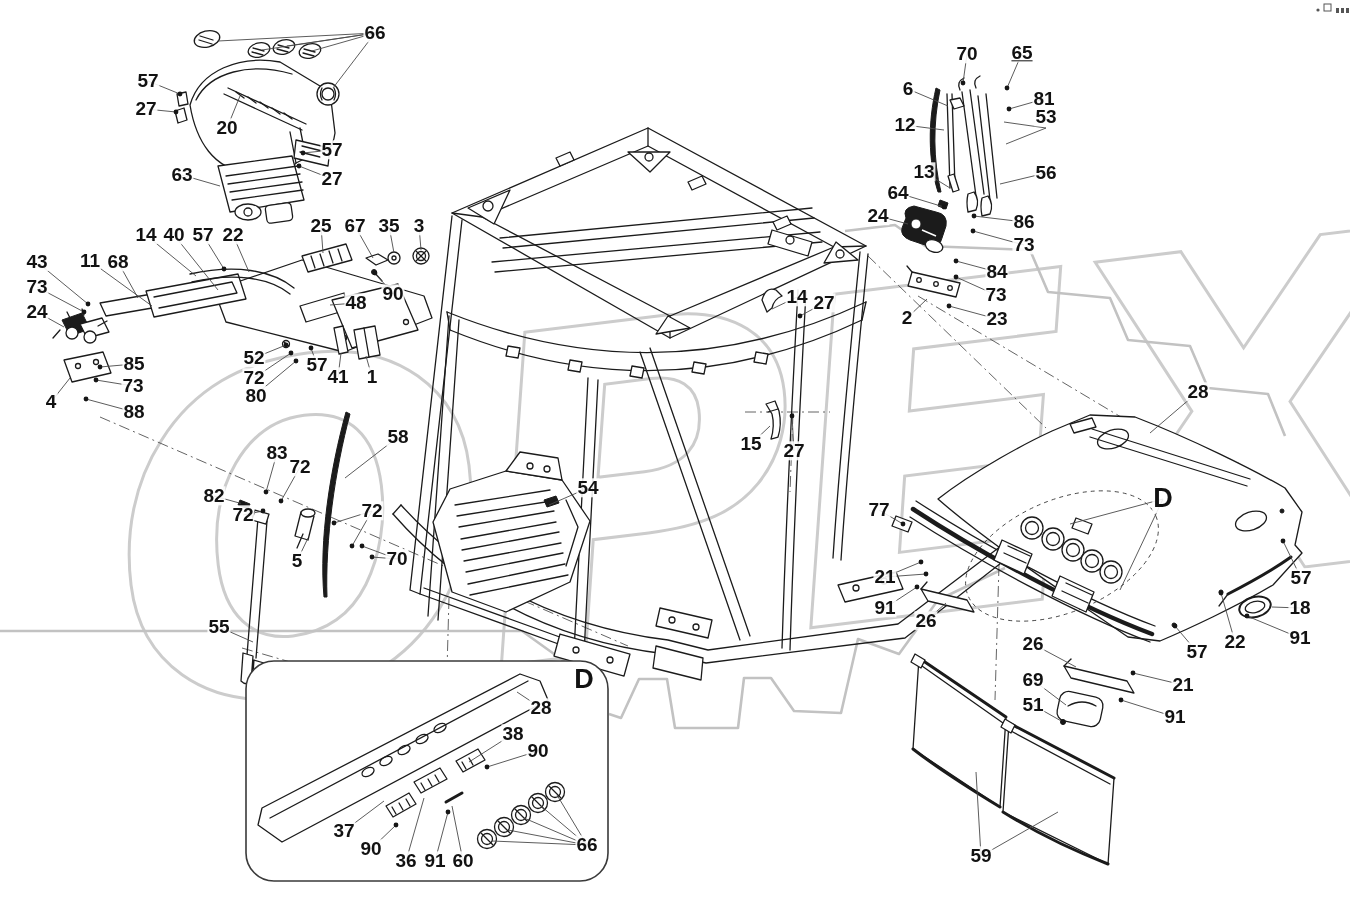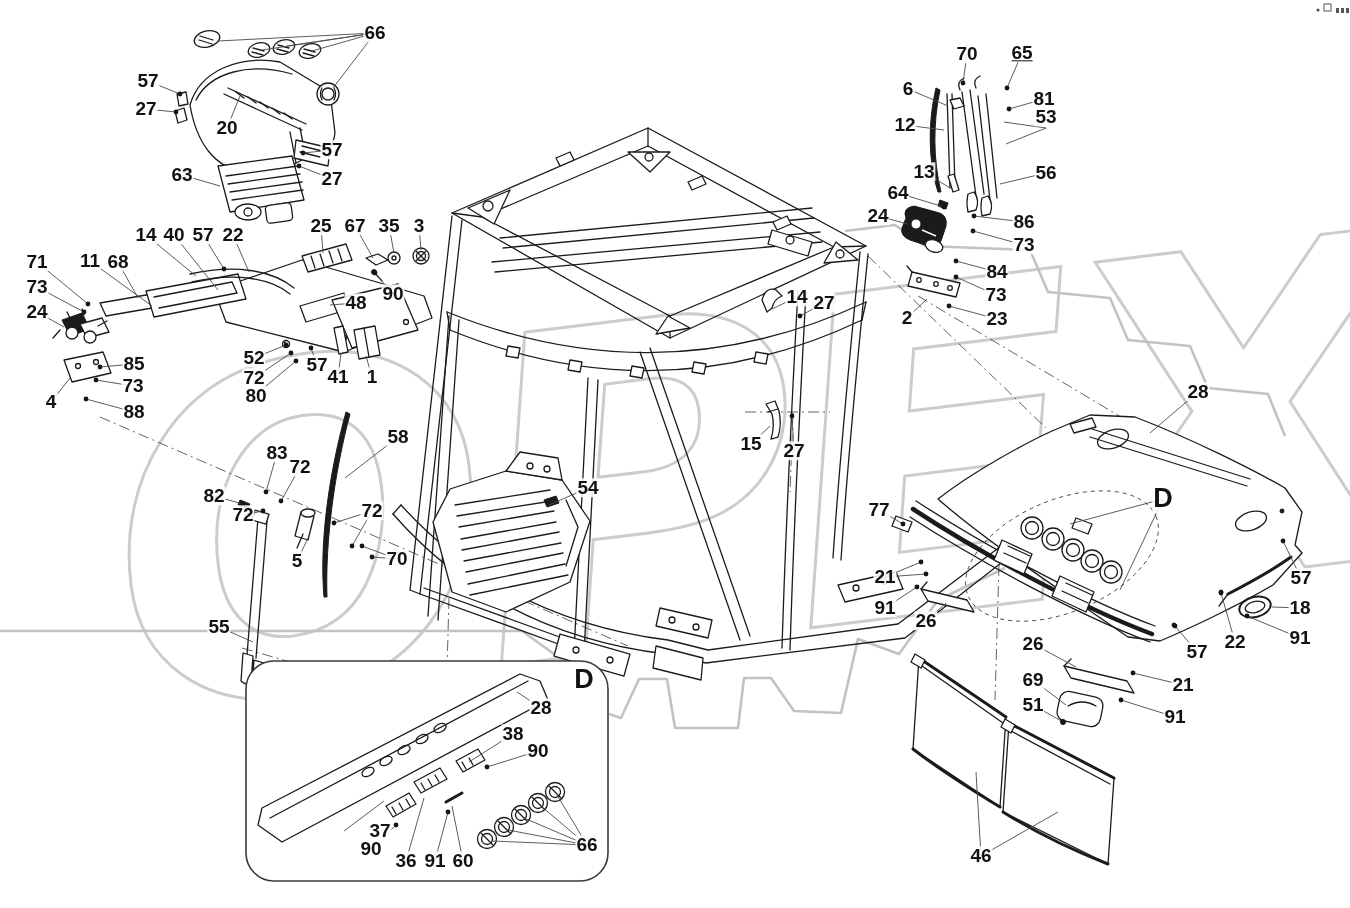--- a/index.html
+++ b/index.html
@@ -468,21 +468,21 @@
       <div class="co" style="left: 146px; top: 235px;">14</div>
       <div class="co" style="left: 174px; top: 235px;">40</div>
       <div class="co" style="left: 203px; top: 235px;">57</div>
       <div class="co" style="left: 233px; top: 235px;">22</div>
       <div class="co" style="left: 321px; top: 226px;">25</div>
       <div class="co" style="left: 355px; top: 226px;">67</div>
       <div class="co" style="left: 389px; top: 226px;">35</div>
       <div class="co" style="left: 419px; top: 226px;">3</div>
       <div class="co" style="left: 393px; top: 294px;">90</div>
       <div class="co" style="left: 356px; top: 303px;">48</div>
-      <div class="co" style="left: 37px; top: 262px;">71</div>
+      <div class="co" style="left: 37px; top: 262px;">43</div>
       <div class="co" style="left: 90px; top: 261px;">11</div>
       <div class="co" style="left: 118px; top: 262px;">68</div>
       <div class="co" style="left: 37px; top: 287px;">73</div>
       <div class="co" style="left: 37px; top: 312px;">24</div>
       <div class="co" style="left: 134px; top: 364px;">85</div>
       <div class="co" style="left: 133px; top: 386px;">73</div>
       <div class="co" style="left: 51px; top: 402px;">4</div>
       <div class="co" style="left: 134px; top: 412px;">88</div>
       <div class="co" style="left: 254px; top: 358px;">52</div>
       <div class="co" style="left: 254px; top: 378px;">72</div>
@@ -528,26 +528,26 @@
       <div class="co" style="left: 1301px; top: 578px;">57</div>
       <div class="co" style="left: 1300px; top: 608px;">18</div>
       <div class="co" style="left: 1235px; top: 642px;">22</div>
       <div class="co" style="left: 1300px; top: 638px;">91</div>
       <div class="co" style="left: 1197px; top: 652px;">57</div>
       <div class="co" style="left: 1033px; top: 644px;">26</div>
       <div class="co" style="left: 1183px; top: 685px;">21</div>
       <div class="co" style="left: 1033px; top: 680px;">69</div>
       <div class="co" style="left: 1033px; top: 705px;">51</div>
       <div class="co" style="left: 1175px; top: 717px;">91</div>
-      <div class="co" style="left: 981px; top: 856px;">46</div>
+      <div class="co" style="left: 981px; top: 856px;">59</div>
       <div class="co big" style="left: 1163px; top: 499px;">D</div>
       <div class="co big" style="left: 584px; top: 680px;">D</div>
       <div class="co" style="left: 541px; top: 708px;">28</div>
       <div class="co" style="left: 513px; top: 734px;">38</div>
       <div class="co" style="left: 538px; top: 751px;">90</div>
-      <div class="co" style="left: 344px; top: 831px; margin-left: 36px;">37</div>
+      <div class="co" style="left: 344px; top: 831px;">37</div>
       <div class="co" style="left: 371px; top: 849px;">90</div>
       <div class="co" style="left: 406px; top: 861px;">36</div>
       <div class="co" style="left: 435px; top: 861px;">91</div>
       <div class="co" style="left: 463px; top: 861px;">60</div>
       <div class="co" style="left: 587px; top: 845px;">66</div>
     </div>
 </div>
 
 </body></html>

